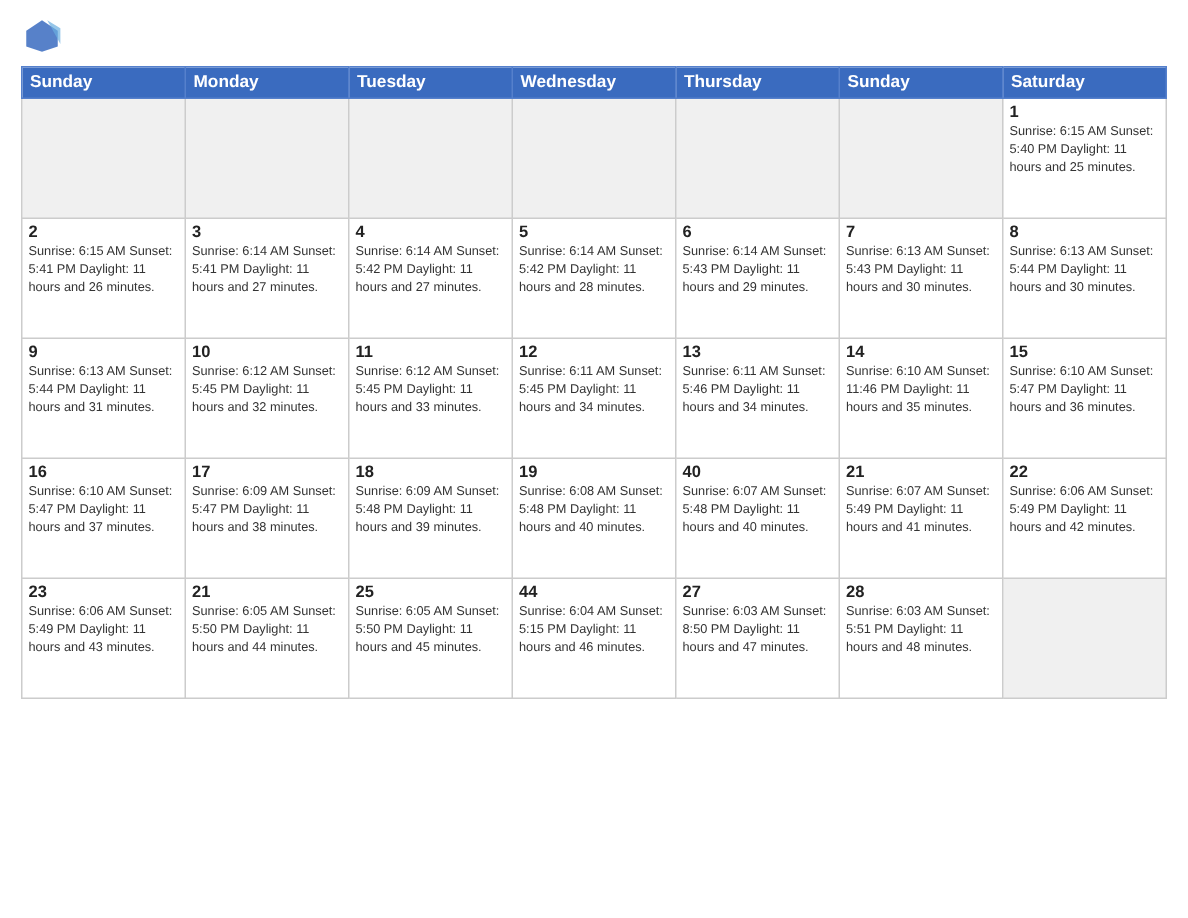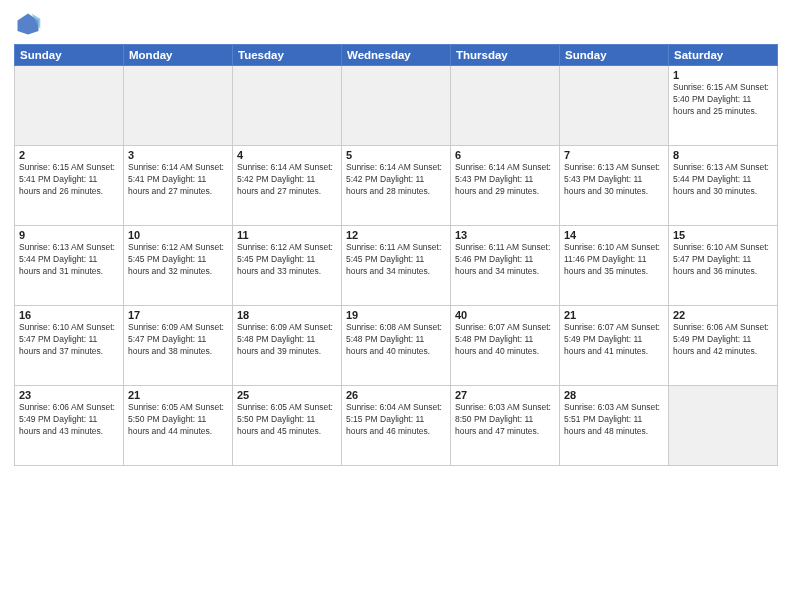--- a/index.html
+++ b/index.html
@@ -273,21 +273,21 @@
 Sunset: 5:50 PM
 Daylight: 11 hours and 44 minutes.</div>
           </td>
           <td>
             <span class="day-num">25</span>
             <div class="day-info">Sunrise: 6:05 AM
 Sunset: 5:50 PM
 Daylight: 11 hours and 45 minutes.</div>
           </td>
           <td>
-            <span class="day-num">26</span>
+            <span class="day-num">44</span>
             <div class="day-info">Sunrise: 6:04 AM
 Sunset: 5:15 PM
 Daylight: 11 hours and 46 minutes.</div>
           </td>
           <td>
             <span class="day-num">27</span>
             <div class="day-info">Sunrise: 6:03 AM
 Sunset: 8:50 PM
 Daylight: 11 hours and 47 minutes.</div>
           </td>

